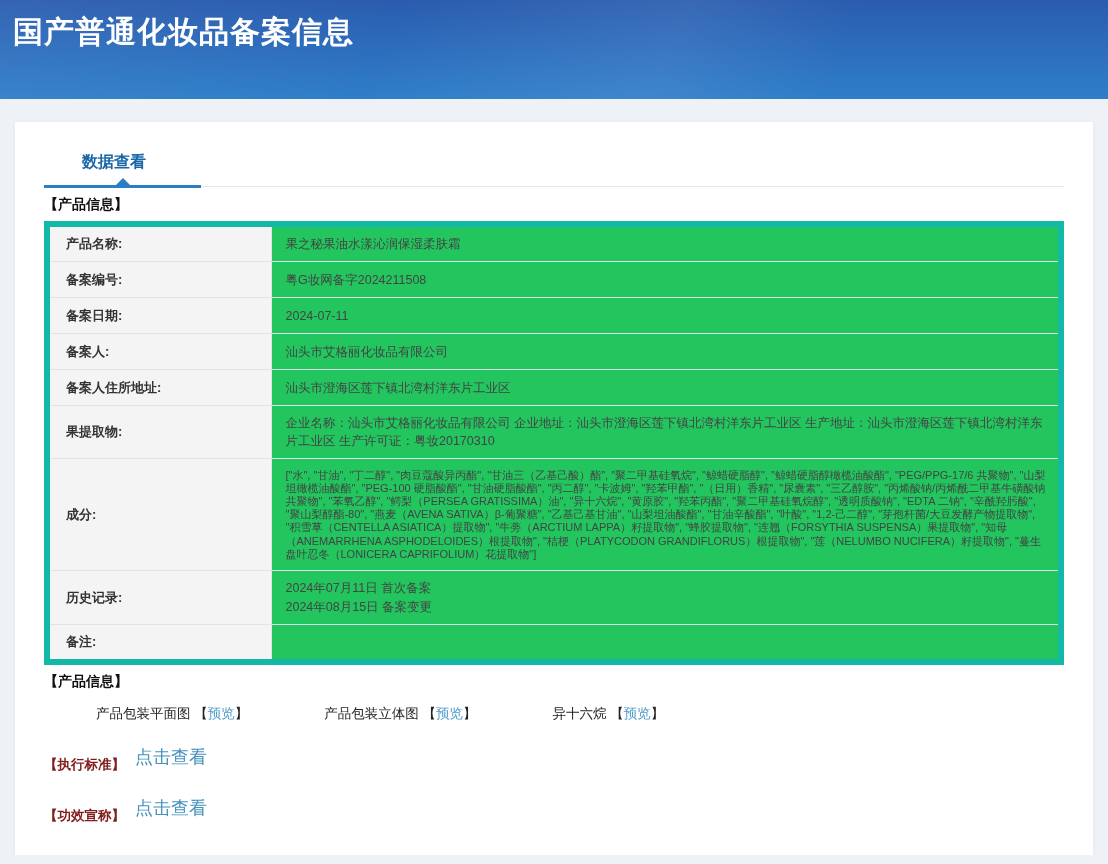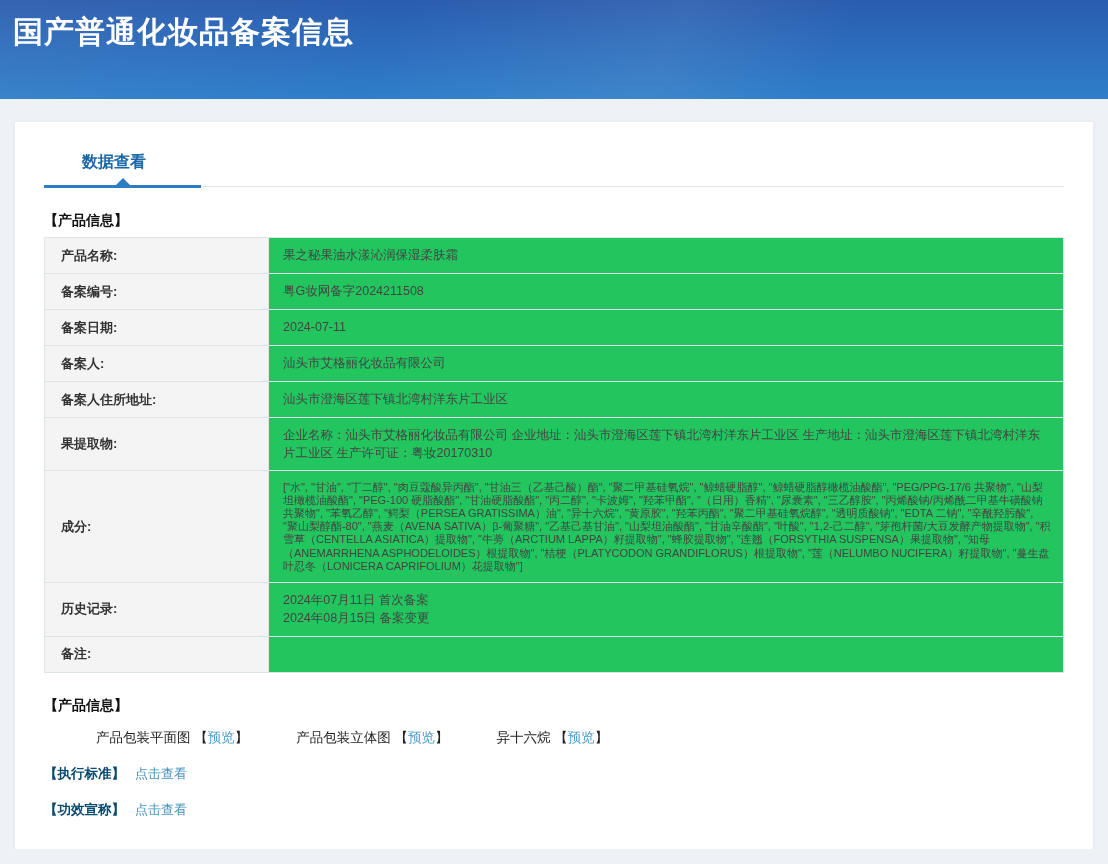--- a/index.html
+++ b/index.html
@@ -66,28 +66,28 @@
     width: 0; height: 0;
     border-left: 7px solid transparent;
     border-right: 7px solid transparent;
     border-bottom: 7px solid #2d7dc5;
   }
   
   .section-title {
     font-size: 14px;
     font-weight: bold;
     color: #111;
-    margin-top: 24px;
+    margin-top: 8px;
   }
   
   .info-table {
     width: 100%;
     border-collapse: collapse;
     margin-top: 7px;
-    border: 1px solid #14b8a6;
+    border: 6px solid #14b8a6;
     table-layout: fixed;
   }
   .info-table th, .info-table td {
     border: 1px solid #dde4ea;
     vertical-align: middle;
     text-align: left;
   }
   .info-table th {
     width: 224px;
     background: #f4f4f5;
@@ -113,36 +113,36 @@
   }
   .row-ing { height: 112px; }
   .pre-line { white-space: pre-line; }
   
   .pkg-row {
     margin-top: 14px;
     padding-left: 52px;
     font-size: 13.5px;
     color: #222;
     display: flex;
-    gap: 48px;
+    gap: 76px;
   }
   .pkg-item { white-space: nowrap; }
   .link {
     color: #4a9cc9;
     text-decoration: none;
     cursor: pointer;
   }
   .inline-section {
     margin-top: 18px;
     font-size: 13.5px;
     display: flex;
     align-items: center;
   }
-  .inline-section .section-label { font-weight: bold; color: #0c4a6e; }
-  .inline-section .link { margin-left: 10px; font-size: 13px; color: #4593bd; }
+  .inline-section .section-label { font-weight: bold; color: #7f1d1d; margin-top: 15px; }
+  .inline-section .link { margin-left: 10px; font-size: 18px; color: #4593bd; }
 </style>
 </head>
 <body>
 
 <div class="banner">
   <h1>国产普通化妆品备案信息</h1>
 </div>
 
 <div class="page-wrap">
   <div class="card">

